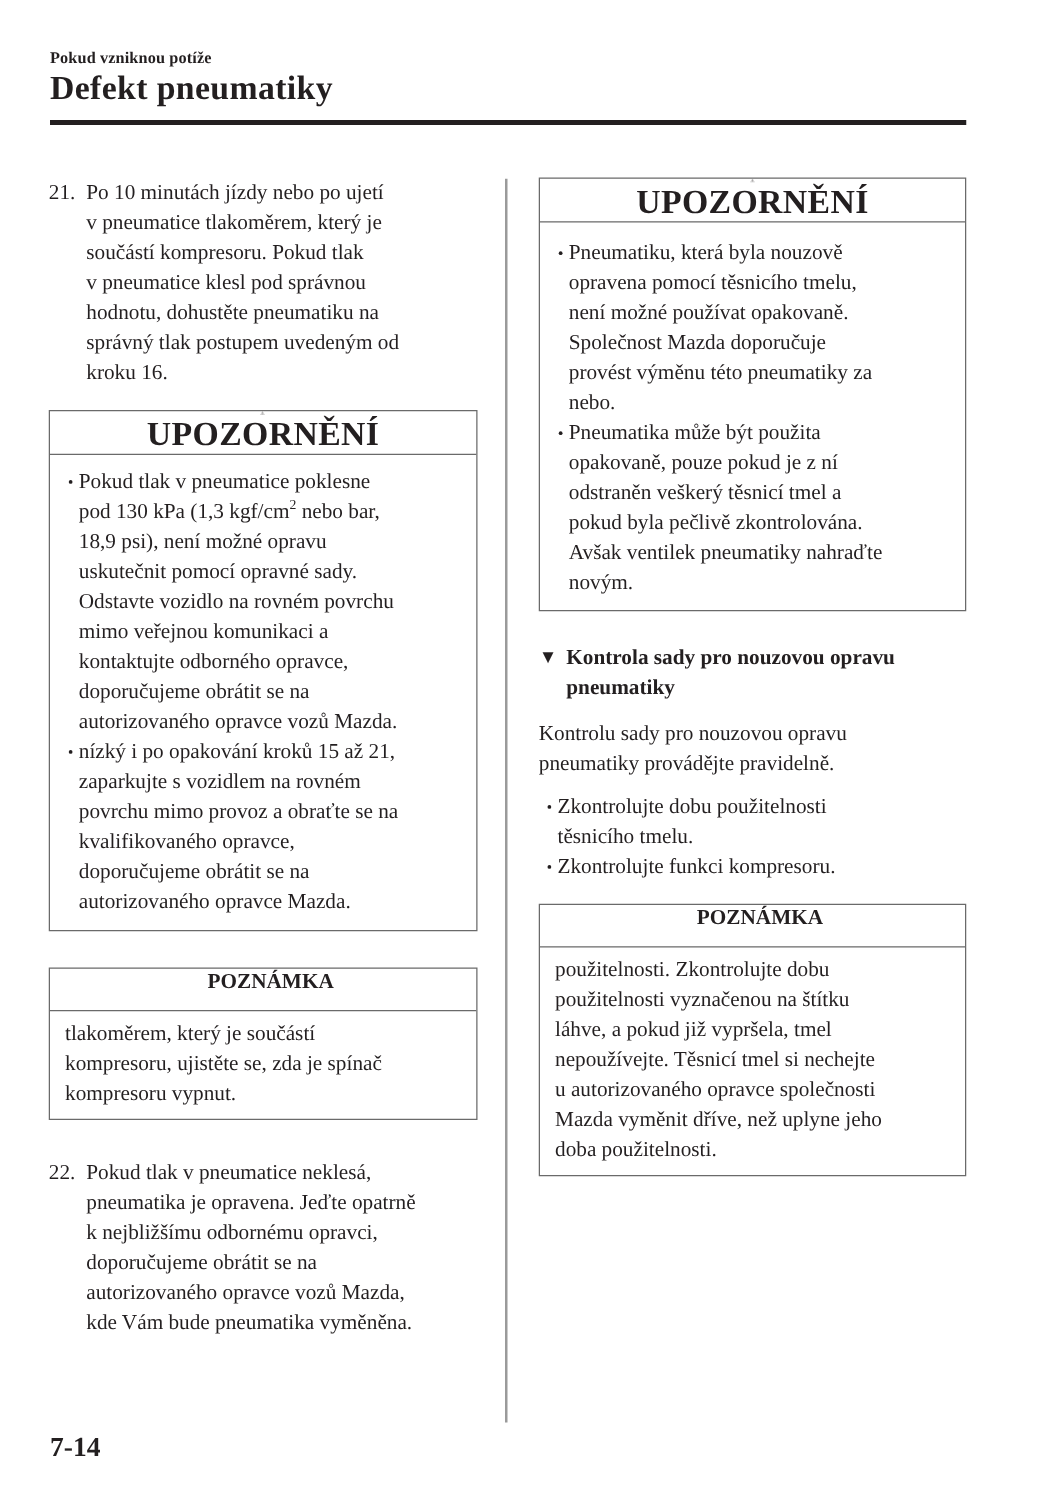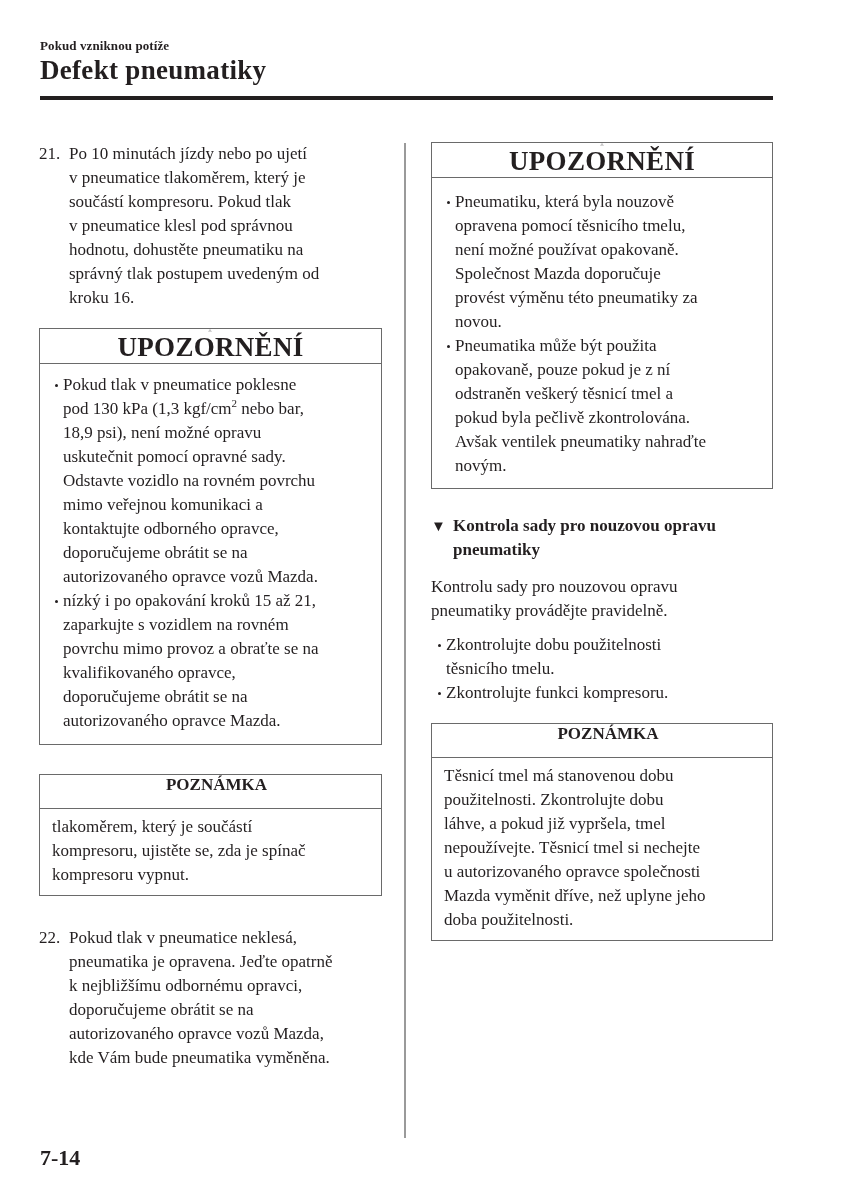--- a/index.html
+++ b/index.html
@@ -161,21 +161,21 @@
     </div>
     <div class="box-body body-text" style="padding-top:12px;padding-bottom:10px;">
       <div class="bullet">
         <div class="bullet-dot"></div>
         <div class="bullet-text">
           <div>Pneumatiku, která byla nouzově</div>
           <div>opravena pomocí těsnicího tmelu,</div>
           <div>není možné používat opakovaně.</div>
           <div>Společnost Mazda doporučuje</div>
           <div>provést výměnu této pneumatiky za</div>
-          <div>novou.</div>
+          <div>nebo.</div>
         </div>
       </div>
       <div class="bullet">
         <div class="bullet-dot"></div>
         <div class="bullet-text">
           <div>Pneumatika může být použita</div>
           <div>opakovaně, pouze pokud je z ní</div>
           <div>odstraněn veškerý těsnicí tmel a</div>
           <div>pokud byla pečlivě zkontrolována.</div>
           <div>Avšak ventilek pneumatiky nahraďte</div>
@@ -212,22 +212,22 @@
         <div>Zkontrolujte funkci kompresoru.</div>
       </div>
     </div>
   </div>
 
   <div class="box" style="margin-top:18px;">
     <div class="box-head note-head">
       <span>POZNÁMKA</span>
     </div>
     <div class="note-body body-text">
-      <div>Těsnicí tmel má stanovenou dobu</div>
       <div>použitelnosti. Zkontrolujte dobu</div>
+      <div>použitelnosti vyznačenou na štítku</div>
       <div>láhve, a pokud již vypršela, tmel</div>
       <div>nepoužívejte. Těsnicí tmel si nechejte</div>
       <div>u autorizovaného opravce společnosti</div>
       <div>Mazda vyměnit dříve, než uplyne jeho</div>
       <div>doba použitelnosti.</div>
     </div>
   </div>
 </div>
 
 <div class="page-number">7-14</div>

